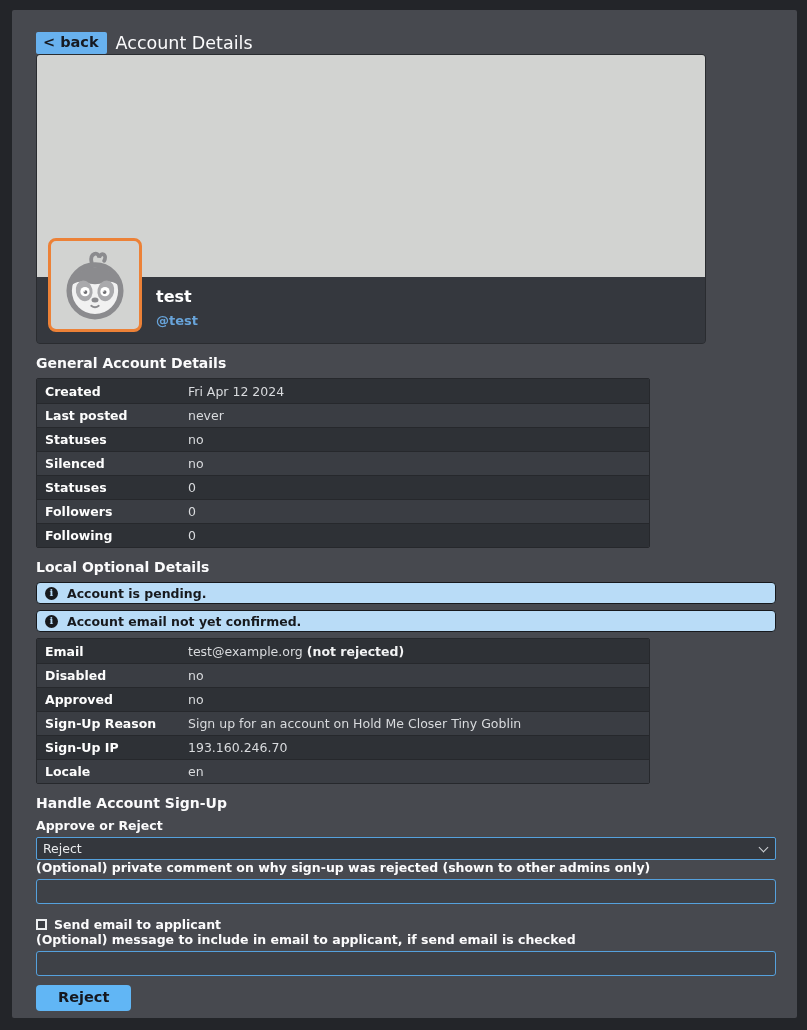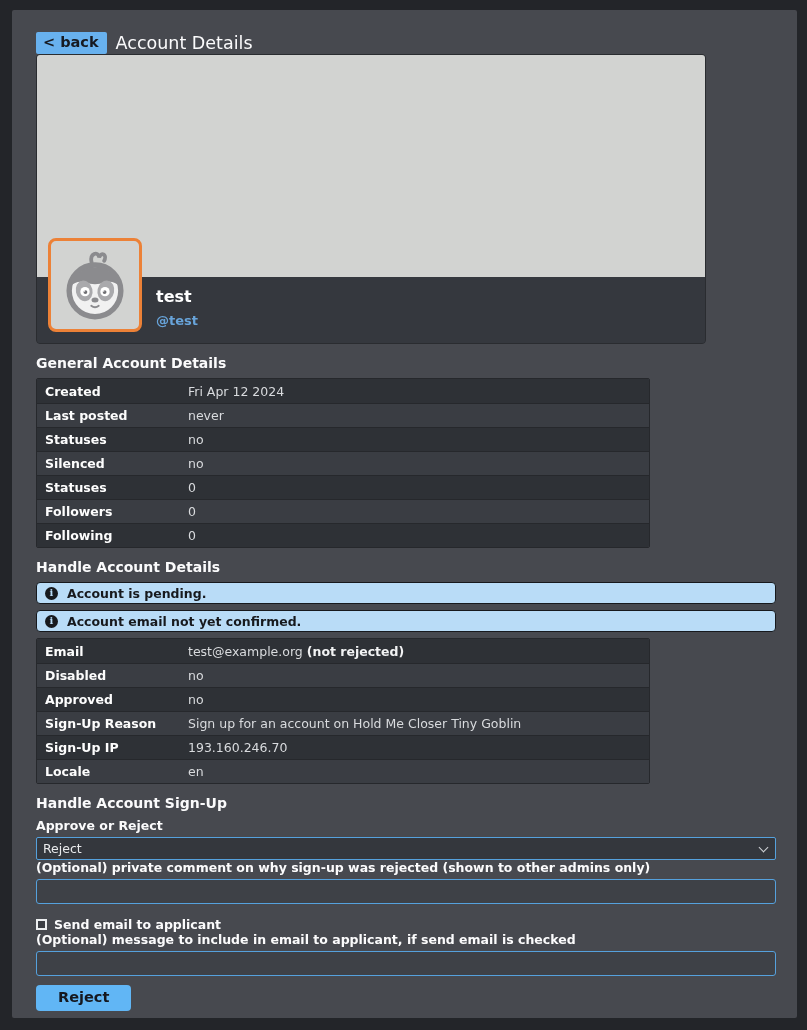--- a/index.html
+++ b/index.html
@@ -154,21 +154,21 @@
     <div class="dl-row">
       <span class="dl-label">Followers</span>
       <span class="dl-value">0</span>
     </div>
     <div class="dl-row">
       <span class="dl-label">Following</span>
       <span class="dl-value">0</span>
     </div>
   </div>
 
-  <h3 class="section-heading">Handle Account Details</h3>
+  <h3 class="section-heading">Local Optional Details</h3>
   <div class="notice">
     <span class="info-icon">i</span>
     <span>Account is pending.</span>
   </div>
   <div class="notice">
     <span class="info-icon">i</span>
     <span>Account email not yet confirmed.</span>
   </div>
 
   <div class="dl-table">

